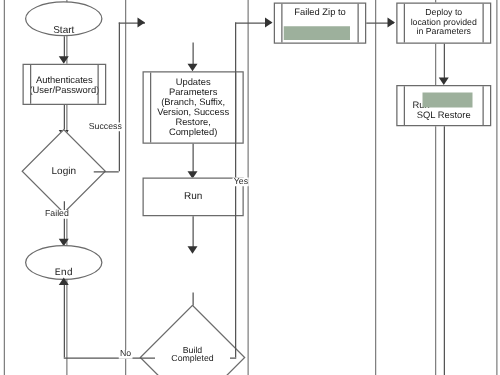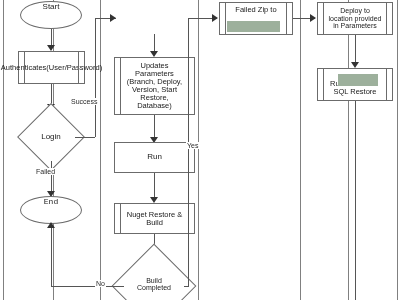--- a/index.html
+++ b/index.html
@@ -20,21 +20,21 @@
     text-align:center;line-height:1.05;color:#1a1a1a;
   }
   
   .pre::before,.pre::after{
     content:"";position:absolute;top:0;bottom:0;width:1px;background:#6b6b6b;
   }
   .pre::before{left:5px;}
   .pre::after{right:5px;}
   .term{
     border:1px solid #6b6b6b;background:#ffffff;border-radius:50%;
-    display:flex;align-items:flex-start;justify-content:center;
+    display:flex;align-items:flex-end;justify-content:center;
     text-align:center;color:#1a1a1a;
   }
   .dec{position:absolute;}
   .dec .dmo{
     position:absolute;inset:0;
     border:1px solid #6b6b6b;background:#ffffff;
     transform:rotate(45deg);
   }
   .dec .dlabel{
     position:absolute;inset:0;
@@ -72,21 +72,21 @@
   <div class="lane-div" style="left:348px;height:300px;"></div>
   <div class="lane-div" style="left:397px;height:300px;"></div>
 
   <div class="node term t8" style="left:20px;top:1px;width:62px;height:28px;">
     <span>Start</span>
   </div>
 
   <div class="ln lnv" style="left:51px;top:29px;height:18px;"></div>
   <div class="arw arw-d" style="left:47px;top:45px;"></div>
 
-  <div class="node proc pre t75" style="left:18px;top:51px;width:67px;height:33px;flex-direction:row;">
+  <div class="node proc pre t75" style="left:18px;top:51px;width:67px;height:33px;flex-direction:column;">
     <span>Authenticates</span>
     <span>(User/Password)</span>
   </div>
 
   <div class="ln lnv" style="left:51px;top:84px;height:22px;"></div>
   <div class="arw arw-d" style="left:47px;top:104px;"></div>
 
   <div class="dec" style="left:27px;top:113px;width:48px;height:48px;">
     <div class="dmo"></div>
     <div class="dlabel t8">
@@ -108,40 +108,36 @@
   <div class="arw arw-r" style="left:110px;top:14px;"></div>
   <div class="elab t7" style="left:70px;top:98px;">Success</div>
 
 
   <div class="ln lnv" style="left:154px;top:34px;height:19px;"></div>
   <div class="arw arw-d" style="left:150px;top:51px;"></div>
 
   <div class="node proc pre t75" style="left:114px;top:57px;width:81px;height:58px;flex-direction:column;">
     <span>Updates</span>
     <span>Parameters</span>
-    <span>(Branch, Deploy,</span>
-    <span>Version, Start</span>
+    <span>(Branch, Suffix,</span>
+    <span>Version, Success</span>
     <span>Restore,</span>
-    <span>Database)</span>
+    <span>Completed)</span>
   </div>
 
   <div class="ln lnv" style="left:154px;top:115px;height:24px;"></div>
   <div class="arw arw-d" style="left:150px;top:137px;"></div>
 
   <div class="node proc t8" style="left:114px;top:142px;width:81px;height:31px;">
     <span>Run</span>
   </div>
 
   <div class="ln lnv" style="left:154px;top:173px;height:26px;"></div>
   <div class="arw arw-d" style="left:150px;top:197px;"></div>
 
-  <div class="node proc pre t75" style="left:114px;top:203px;width:81px;height:31px;flex-direction:column;">
-    <span>Nuget Restore &amp;</span>
-    <span>Build</span>
-  </div>
 
   <div class="ln lnv" style="left:154px;top:234px;height:19px;"></div>
   <div class="arw arw-d" style="left:150px;top:251px;"></div>
 
   <div class="dec" style="left:124px;top:256px;width:60px;height:60px;">
     <div class="dmo"></div>
     <div class="dlabel t7" style="height:56px;">
       <span>Build</span>
       <span>Completed</span>
     </div>

